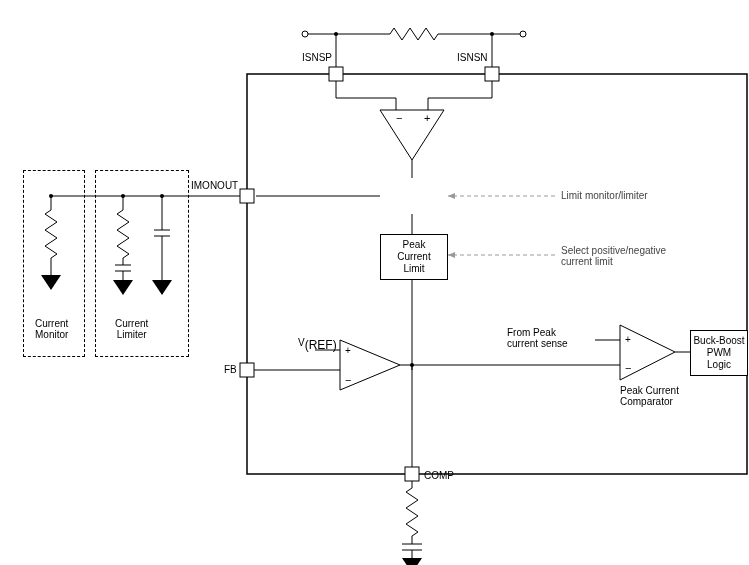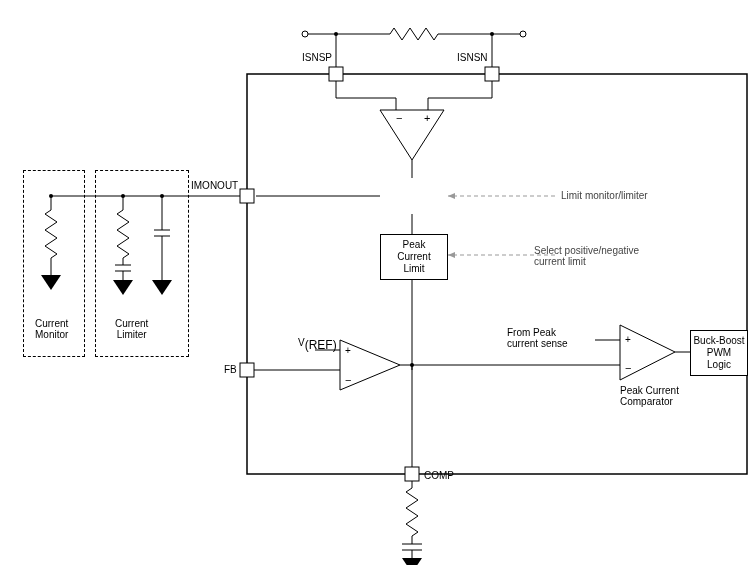--- a/index.html
+++ b/index.html
@@ -175,21 +175,21 @@
 <div class="label" style="left:447px; top:42px;">ISNSN</div>
 <div class="label" style="left:181px; top:170px;">IMONOUT</div>
 <div class="label" style="left:214px; top:354px;">FB</div>
 <div class="label" style="left:414px; top:460px;">COMP</div>
 
 <div class="label" style="left:288px; top:327px;">
   <span>V</span><sub style="font-size:12px;">(REF)</sub>
 </div>
 
 <div class="label" style="left:551px; top:180px; color:#444;">Limit monitor/limiter</div>
-<div class="label" style="left:524px; top:235px; color:#444; white-space:pre;">Select positive/negative
+<div class="label" style="left:551px; top:235px; color:#444; white-space:pre;">Select positive/negative
 current limit</div>
 <div class="label" style="left:497px; top:308px; white-space:pre;margin-top:9px;">From Peak
 current sense</div>
 <div class="label" style="left:610px; top:375px; white-space:pre;">Peak Current
 Comparator</div>
 
 <div class="label" style="left:25px; top:308px; white-space:pre; text-align:center;">Current
 Monitor</div>
 <div class="label" style="left:105px; top:308px; white-space:pre; text-align:center;">Current
 Limiter</div>

